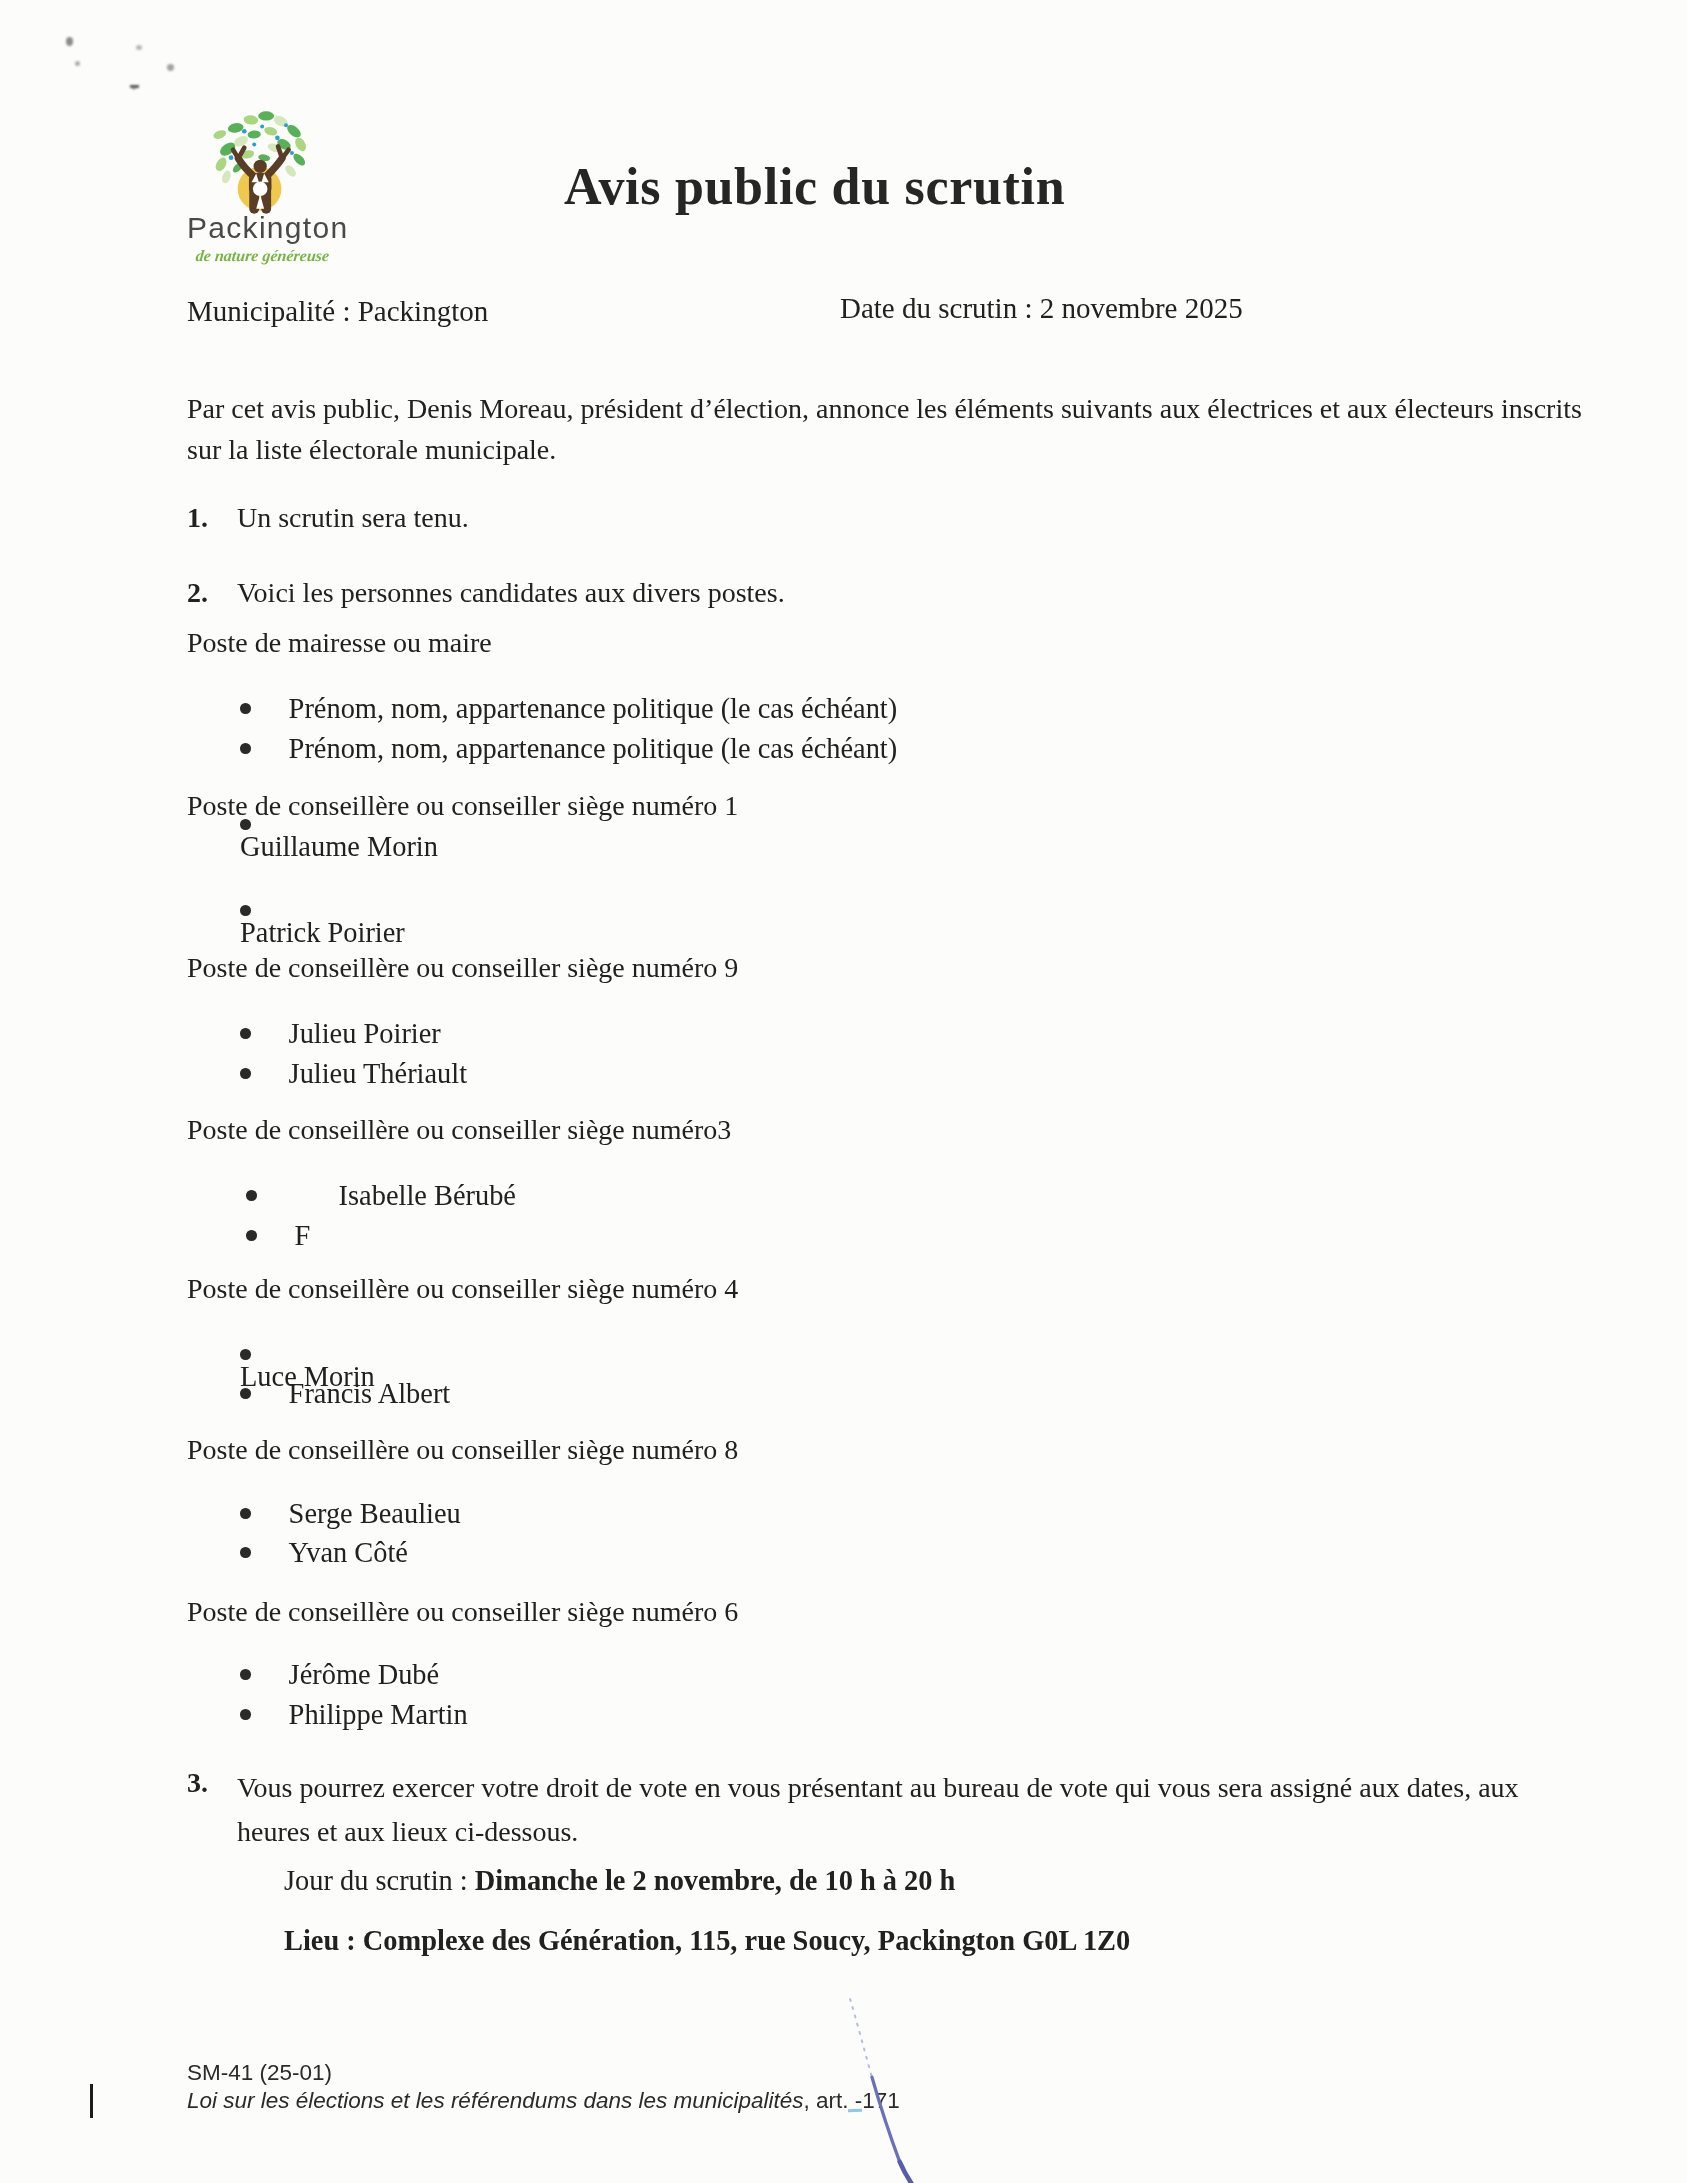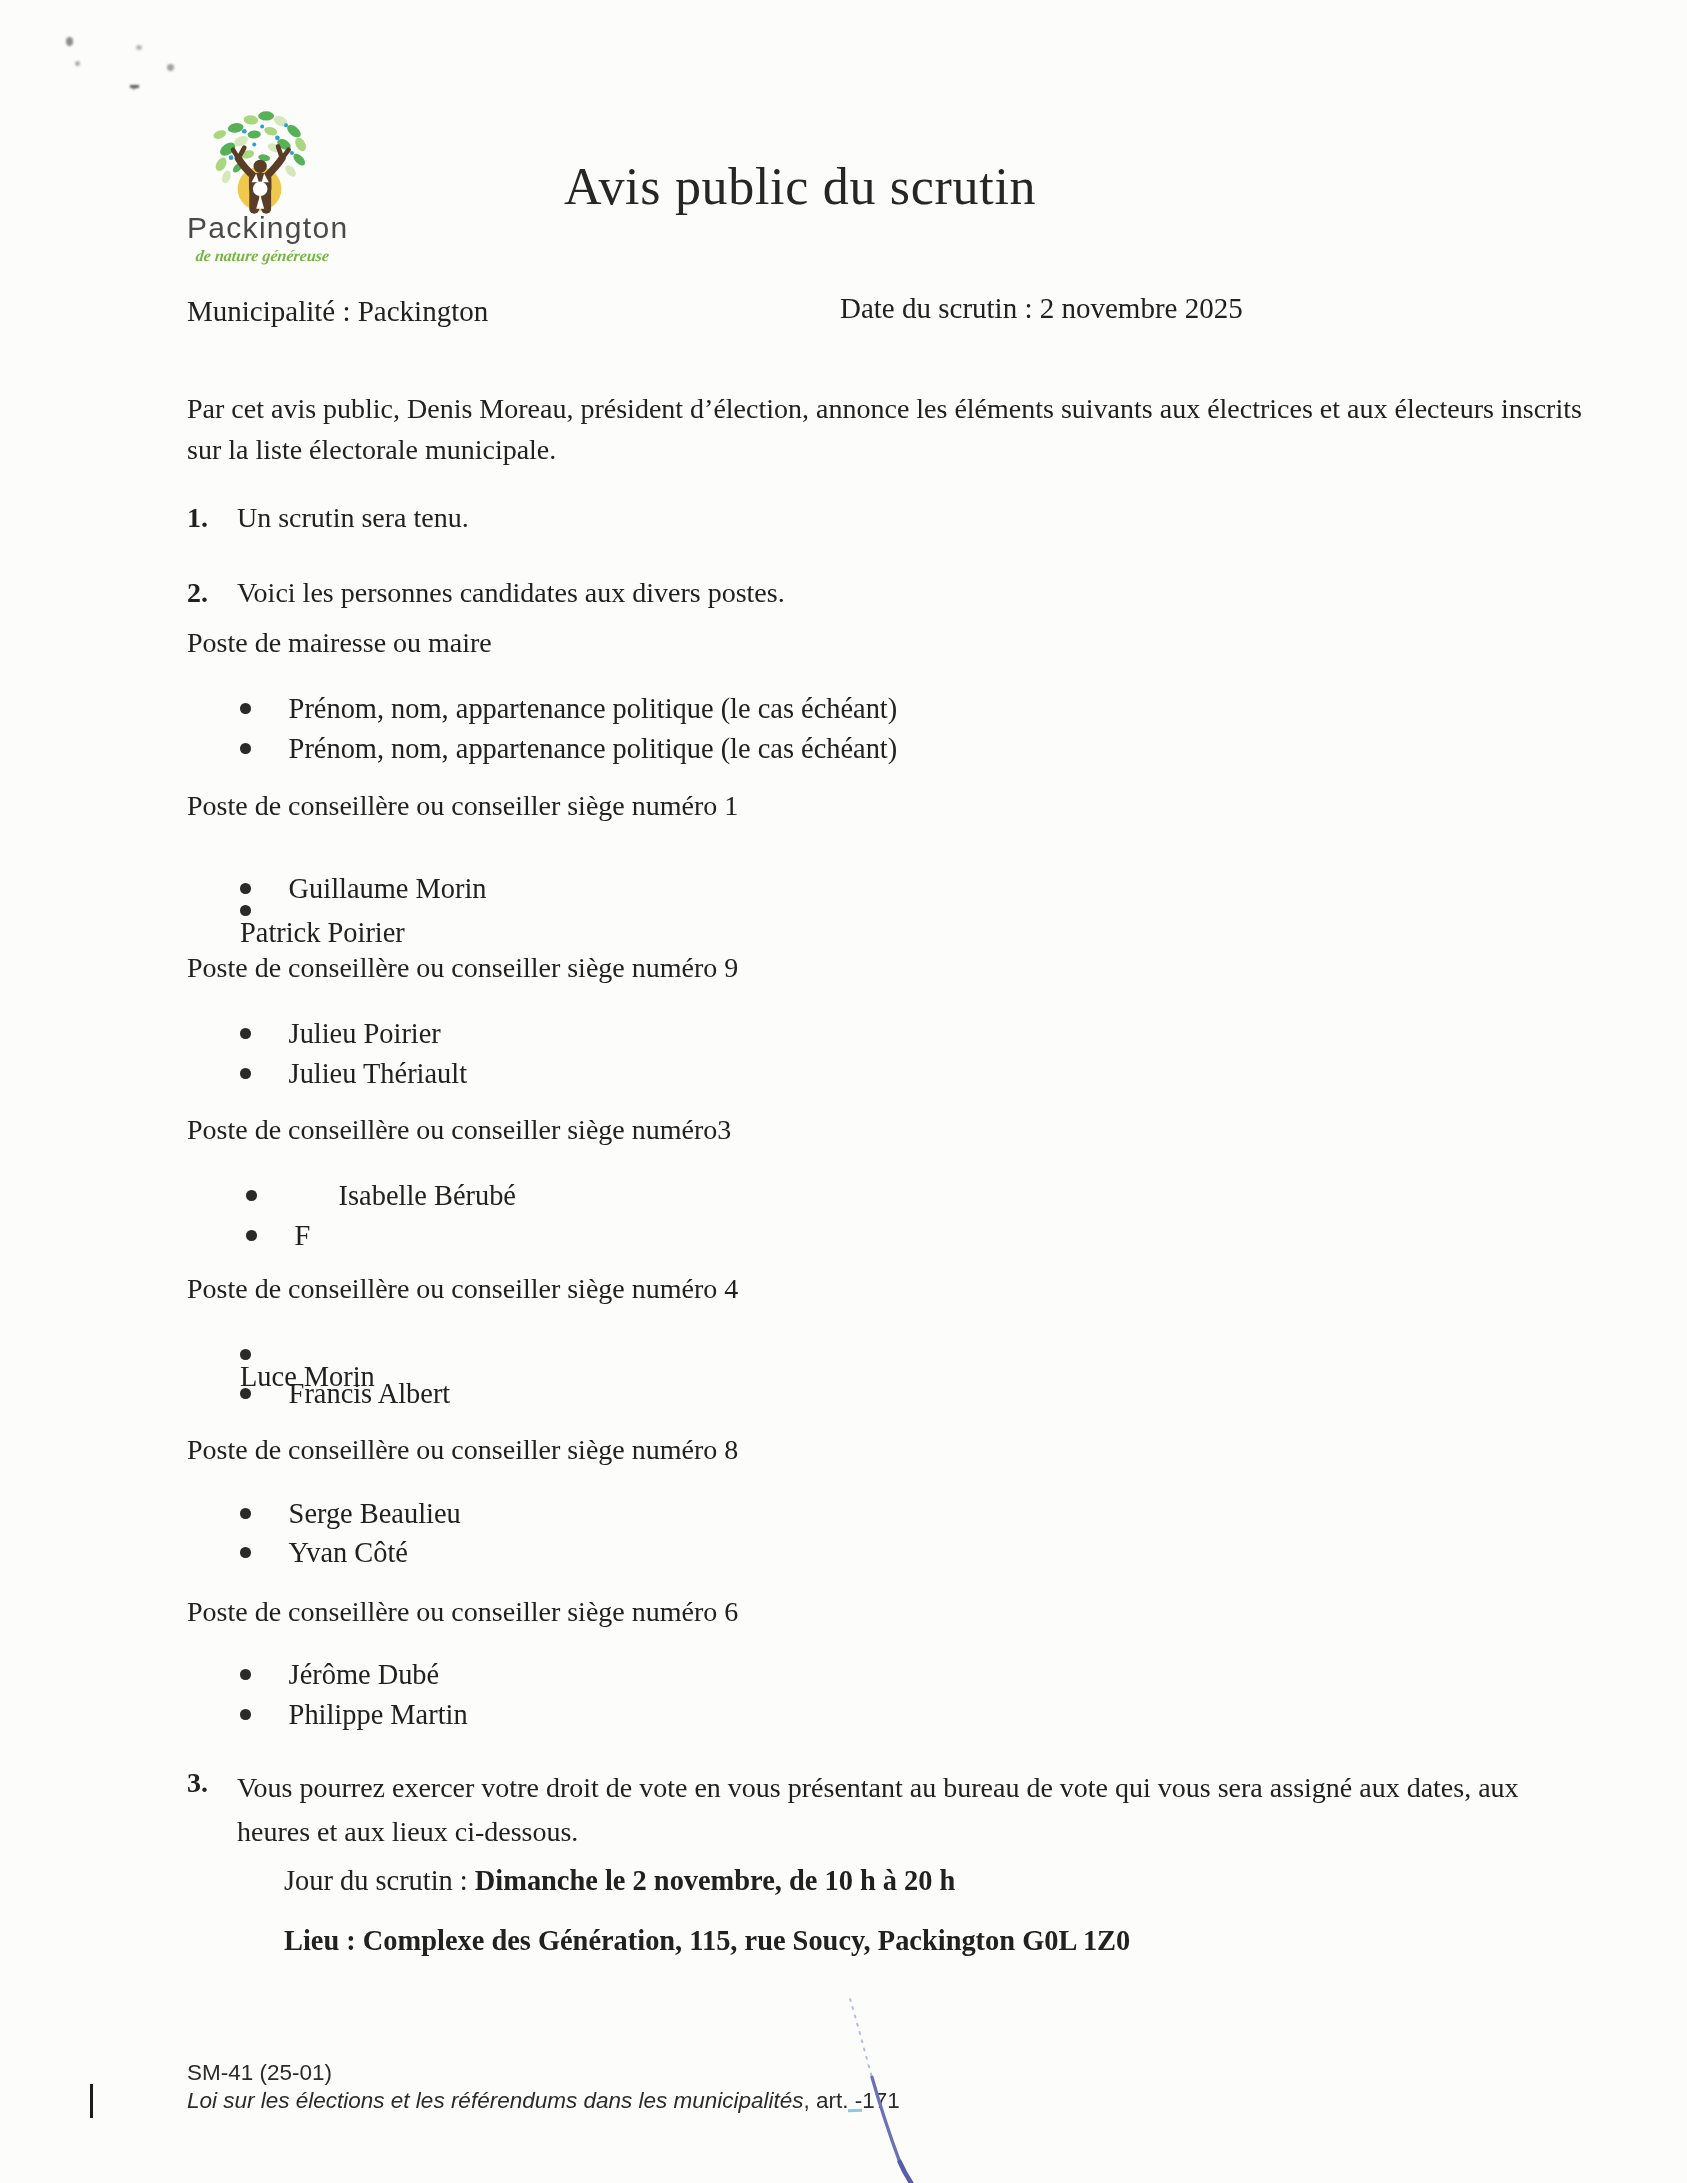--- a/index.html
+++ b/index.html
@@ -21,21 +21,21 @@
     text-align:center;margin-top:-2.6px;font-weight:400;
   }
   .logo-tagline{
     font-family:"Liberation Serif", serif;
     font-style:italic;font-weight:700;
     font-size:16px;color:#76b544;text-align:center;margin-top:1.3px;
     transform:skewX(-6deg);
   }
   .doc-title{
     position:absolute;left:564px;top:157px;margin:0;
-    font-size:52px;font-weight:400;color:#262626;
+    font-size:52px;font-weight:700;color:#262626;
     letter-spacing:0.7px;white-space:nowrap;
   }
   
   .meta-municipality{position:absolute;left:187px;top:295px;font-size:29px;}
   .meta-date{position:absolute;left:840px;top:292px;font-size:29px;}
   
   .intro{
     position:absolute;left:187px;top:388px;width:1422px;
     font-size:28px;line-height:41px;margin:0;
   }
@@ -168,21 +168,21 @@
   <div class="bullet" style="top:692px;">
       <span class="dot"></span>
       <span class="btxt">Prénom, nom, appartenance politique (le cas échéant)</span>
     </div>
   <div class="bullet" style="top:732px;">
       <span class="dot"></span>
       <span class="btxt">Prénom, nom, appartenance politique (le cas échéant)</span>
     </div>
 
   <h2 class="pos-heading" style="top:789px;">Poste de conseillère ou conseiller siège numéro 1</h2>
-  <div class="bullet" style="top:872px;">
+  <div class="bullet" style="top:808px;flex-direction:column;">
       <span class="dot"></span>
       <span class="btxt">Guillaume Morin</span>
     </div>
   <div class="bullet" style="top:894px;flex-direction:column;">
       <span class="dot"></span>
       <span class="btxt">Patrick Poirier</span>
     </div>
 
   <h2 class="pos-heading" style="top:951px;">Poste de conseillère ou conseiller siège numéro 9</h2>
   <div class="bullet" style="top:1017px;">

